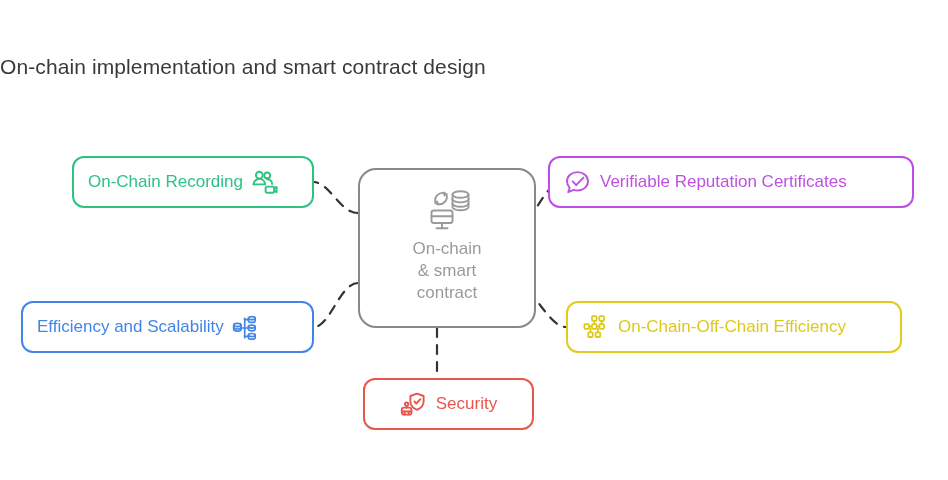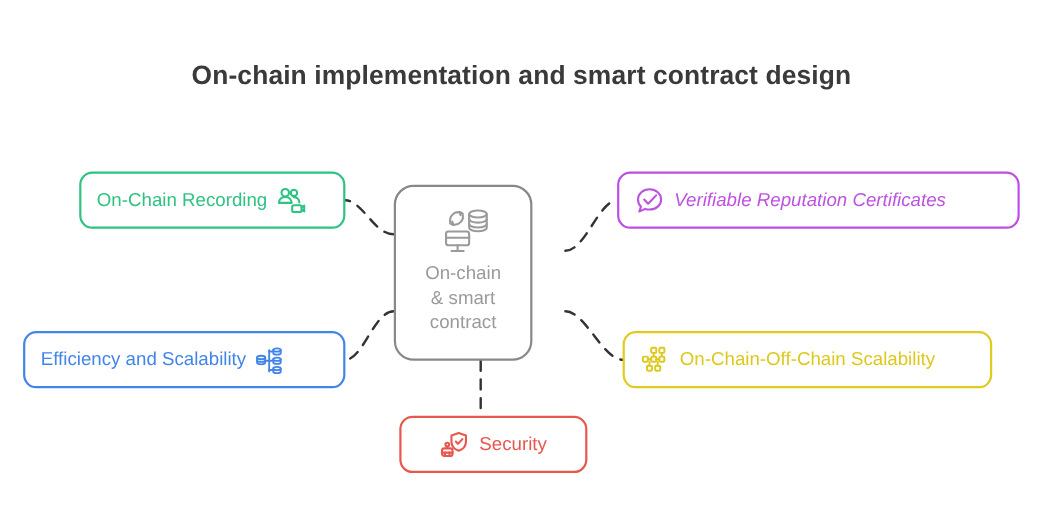--- a/index.html
+++ b/index.html
@@ -19,44 +19,43 @@
     position: absolute;
     inset: 0;
   }
 
   
   #page-title {
     position: absolute;
     left: 0;
     top: 55px;
     width: 948px;
-    text-align: center;
-    font-size: 24px;
-    font-weight: bold;
+    font-size: 21px;
+    font-weight: normal;
     color: #3a3a3a;
     letter-spacing: 0.1px;
     white-space: nowrap;
   }
 
   
   #connector-layer {
     position: absolute;
     left: 0;
     top: 0;
     width: 948px;
     height: 480px;
     pointer-events: none;
   }
 
   
   #center-node {
     position: absolute;
     left: 358px;
     top: 168px;
-    width: 126px;
+    width: 178px;
     height: 160px;
     border: 2px solid #888888;
     border-radius: 18px;
     background: #ffffff;
     box-sizing: border-box;
     display: flex;
     flex-direction: column;
     align-items: center;
     justify-content: flex-start;
     padding-top: 16px;
@@ -116,23 +115,22 @@
   #node-efficiency-scalability .leaf-label { color: #4285e8; }
 
   #node-security {
     left: 363px; top: 378px;  width: 171px;
     border-color: #e8574e;
     justify-content: center;
   }
   #node-security .leaf-label { color: #e8574e; }
 
   #node-verifiable-reputation {
-    left: 561px; top: 156px;  width: 366px;
+    left: 548px; top: 156px;  width: 366px;
     border-color: #c04ce8;
-    font-style: italic;
   }
   #node-verifiable-reputation .leaf-label { color: #bd52e0; }
 
   #node-on-off-chain-integration {
     left: 566px; top: 301px;  width: 336px;
     border-color: #e0cb1e;
   }
   #node-on-off-chain-integration .leaf-label { color: #ddc91c; }
 </style>
 </head>
@@ -254,16 +252,16 @@
       <rect x="6.2" y="18.4" width="4.6" height="4.6" rx="1.0"></rect>
       <rect x="13.6" y="18.4" width="4.6" height="4.6" rx="1.0"></rect>
 
       <path d="M12.3,6.8 v3.4"></path>
       <path d="M19.7,6.8 v3.4"></path>
       <path d="M7.0,12.5 h3.0"></path>
       <path d="M14.6,12.5 h2.8"></path>
       <path d="M8.5,14.8 v3.6"></path>
       <path d="M15.9,14.8 v3.6"></path>
     </svg>
-    <span class="leaf-label">On-Chain-Off-Chain Scalability</span>
+    <span class="leaf-label">On-Chain-Off-Chain Efficiency</span>
   </div>
 
 </div>
 
 </body></html>

